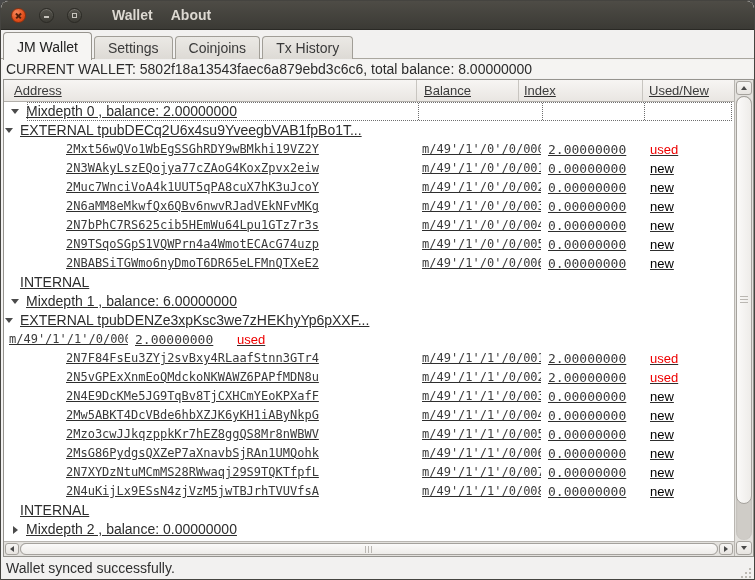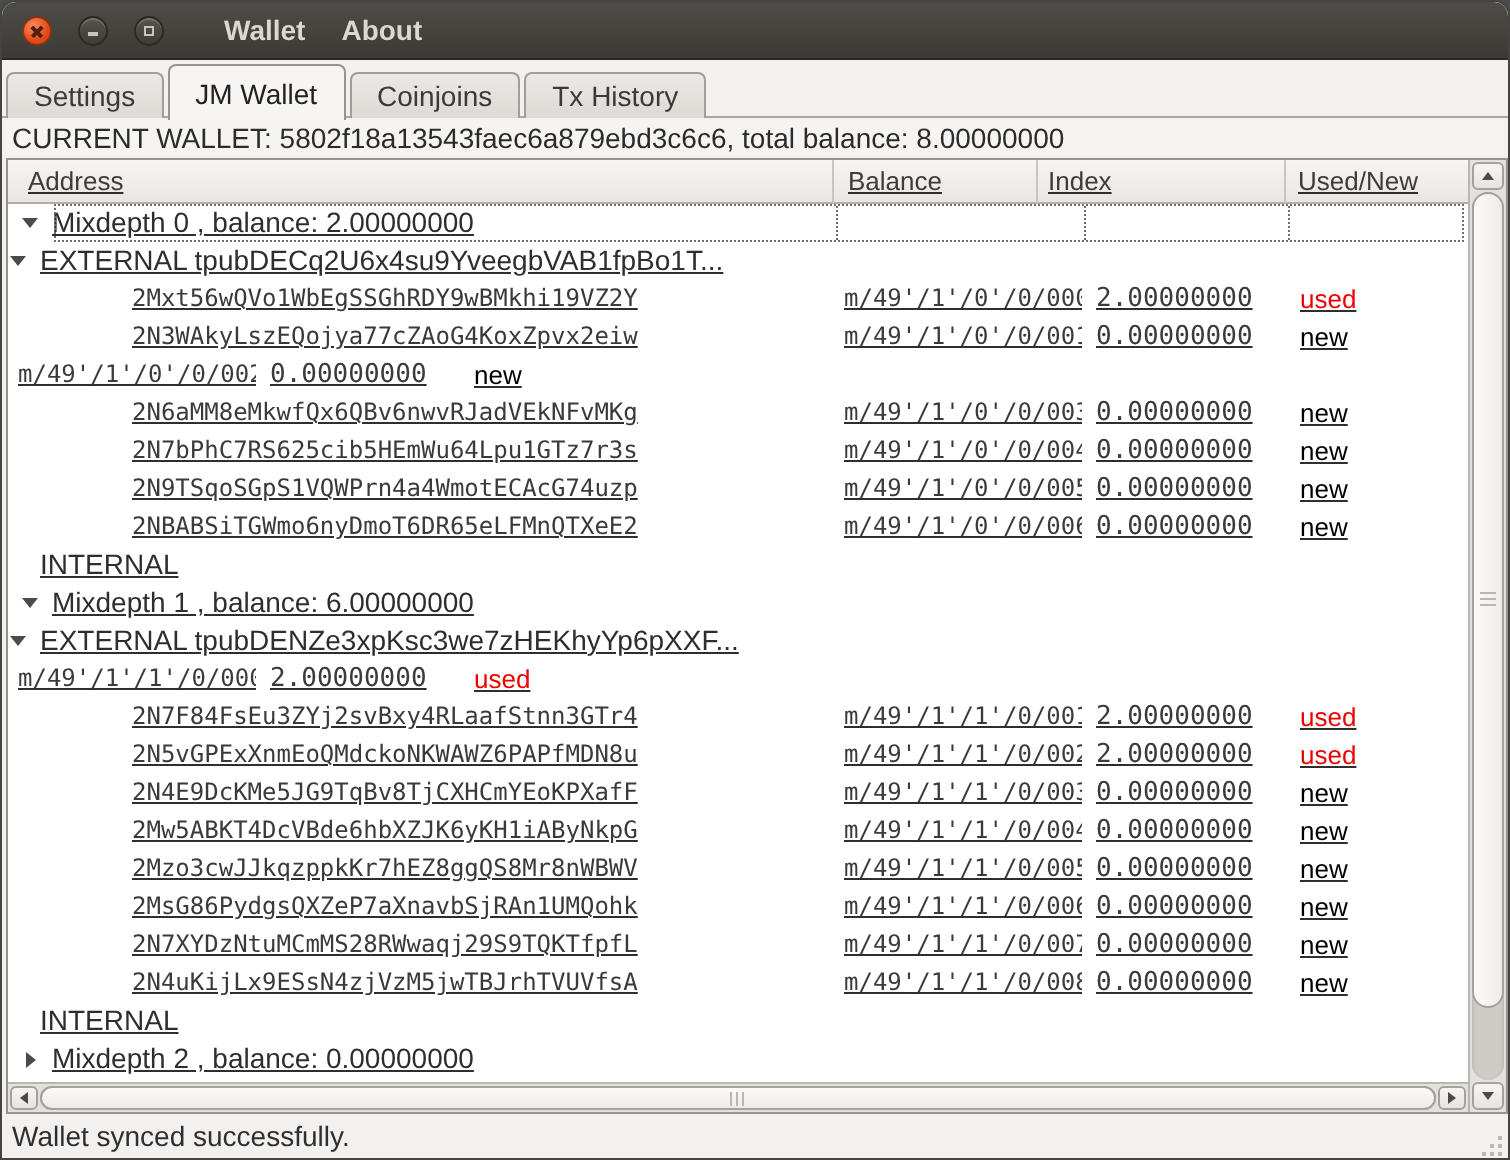--- a/index.html
+++ b/index.html
@@ -124,22 +124,22 @@
     <div class="winbtn close"></div>
     <div class="winbtn dim min"></div>
     <div class="winbtn dim max"></div>
     <div class="menus">
       <div class="menu-item">Wallet</div>
       <div class="menu-item">About</div>
     </div>
   </div>
 
   <div class="tabbar">
+    <div class="tab active">JM Wallet</div>
     <div class="tab">Settings</div>
-    <div class="tab active">JM Wallet</div>
     <div class="tab">Coinjoins</div>
     <div class="tab">Tx History</div>
   </div>
 
   <div class="banner">CURRENT WALLET: 5802f18a13543faec6a879ebd3c6c6, total balance: 8.00000000</div>
 
   <div class="tree">
     <div class="tree-top">
       <div class="tree-main">
         <div class="thead">
@@ -186,20 +186,23 @@
             </div>
             <div class="trow">
               <div class="cell c-addr address">
                 <span class="addr-text">2N3WAkyLszEQojya77cZAoG4KoxZpvx2eiw</span>
               </div>
               <div class="cell c-index">m/49'/1'/0'/0/001</div>
               <div class="cell c-bal">0.00000000</div>
               <div class="cell c-status">new</div>
             </div>
             <div class="trow">
+              <div class="cell c-addr address">
+                <span class="addr-text">2Muc7WnciVoA4k1UUT5qPA8cuX7hK3uJcoY</span>
+              </div>
               <div class="cell c-index">m/49'/1'/0'/0/002</div>
               <div class="cell c-bal">0.00000000</div>
               <div class="cell c-status">new</div>
             </div>
             <div class="trow">
               <div class="cell c-addr address">
                 <span class="addr-text">2N6aMM8eMkwfQx6QBv6nwvRJadVEkNFvMKg</span>
               </div>
               <div class="cell c-index">m/49'/1'/0'/0/003</div>
               <div class="cell c-bal">0.00000000</div>

